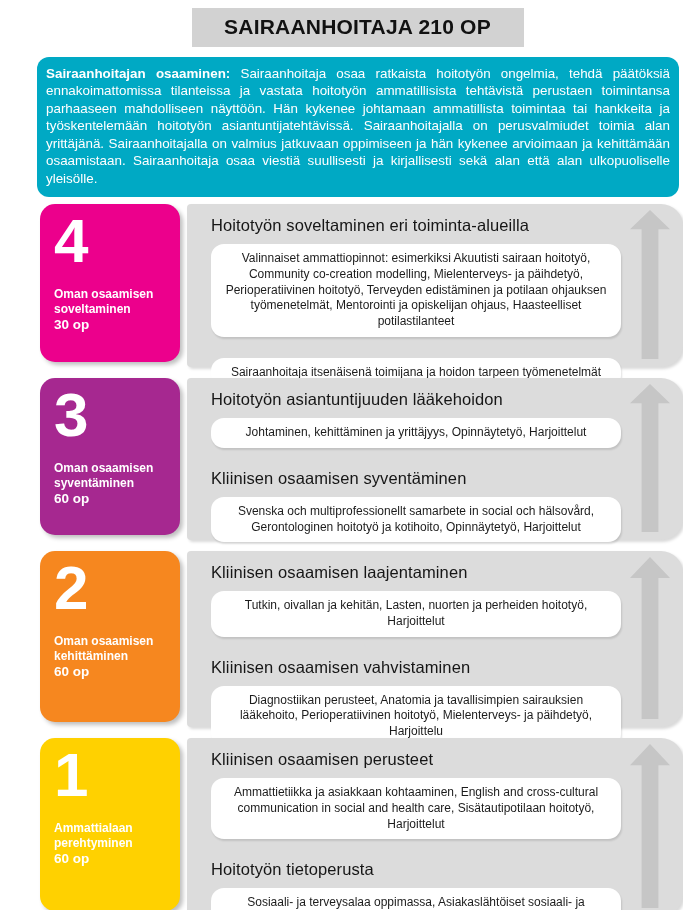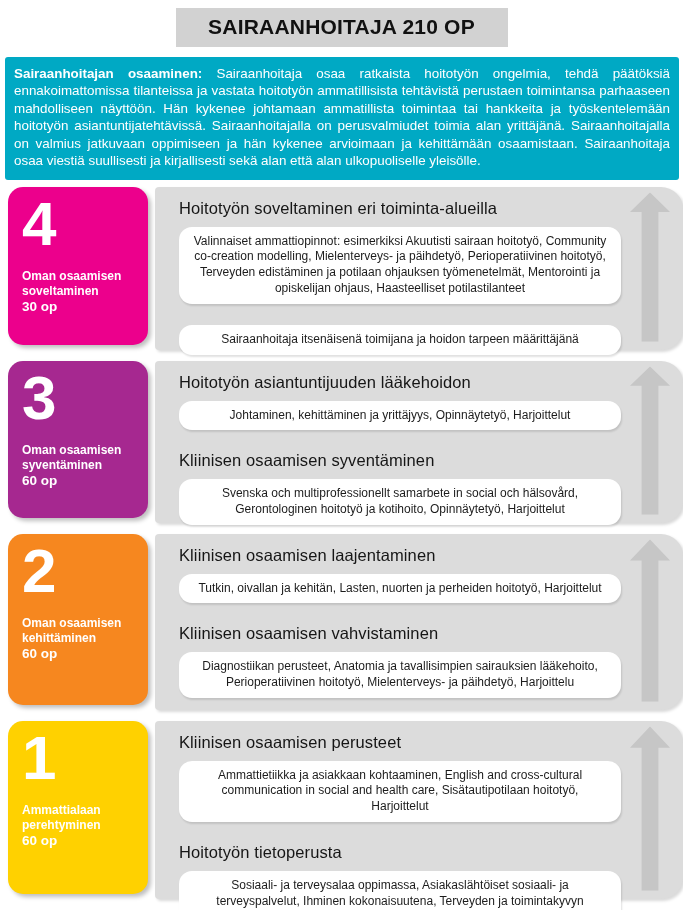--- a/index.html
+++ b/index.html
@@ -1,31 +1,31 @@
 <!DOCTYPE html>
 <html><head>
 <meta charset="utf-8">
 <style>
   html,body{margin:0;padding:0;background:#ffffff;}
   .page{
     width:683px;height:910px;box-sizing:border-box;
     font-family:"Liberation Sans","DejaVu Sans",sans-serif;
-    position:relative;overflow:hidden;
+    position:relative;overflow:hidden;padding-left:32px;
   }
   
   .title-box{
     width:332px;margin:8px auto 0 auto;background:#d2d2d2;
     text-align:center;font-weight:bold;font-size:21px;color:#111;
     padding:7px 0 8px 0;letter-spacing:.2px;
   }
   
   .intro{
     margin:10px 4px 0 5px;background:#00a9c4;color:#ffffff;
     font-size:13.4px;line-height:1.3;text-align:justify;
-    padding:8px 9px 10px 9px;border-radius:3px;box-sizing:border-box;
+    padding:8px 9px 10px 9px;border-radius:12px;box-sizing:border-box;
   }
   .intro-lead{font-weight:bold;}
   
   .level{display:flex;align-items:stretch;margin:11px 0 0 8px;}
   .level-4{margin-top:7px;height:163px;}
   .level-3{height:162px;}
   .level-2{height:176px;}
   .level-1{height:178px;}
   .badge{
     width:140px;flex:0 0 140px;border-radius:15px;
@@ -78,21 +78,21 @@
   <section class="level level-4">
     <div class="badge badge-pink">
       <div class="level-number">4</div>
       <div class="level-label">Oman osaamisen soveltaminen</div>
       <div class="level-credits">30 op</div>
     </div>
     <div class="panel">
       <div class="arrow"></div>
       <h2>Hoitotyön soveltaminen eri toiminta-alueilla</h2>
       <div class="course-box">Valinnaiset ammattiopinnot: esimerkiksi Akuutisti sairaan hoitotyö, Community co-creation modelling, Mielenterveys- ja päihdetyö, Perioperatiivinen hoitotyö, Terveyden edistäminen ja potilaan ohjauksen työmenetelmät, Mentorointi ja opiskelijan ohjaus, Haasteelliset potilastilanteet</div>
-      <div class="course-box">Sairaanhoitaja itsenäisenä toimijana ja hoidon tarpeen määrittäjänä</div>
+      <div class="course-box">Sairaanhoitaja itsenäisenä toimijana ja hoidon tarpeen työmenetelmät</div>
     </div>
   </section>
 
   <section class="level level-3">
     <div class="badge badge-purple">
       <div class="level-number">3</div>
       <div class="level-label">Oman osaamisen syventäminen</div>
       <div class="level-credits">60 op</div>
     </div>
     <div class="panel">

